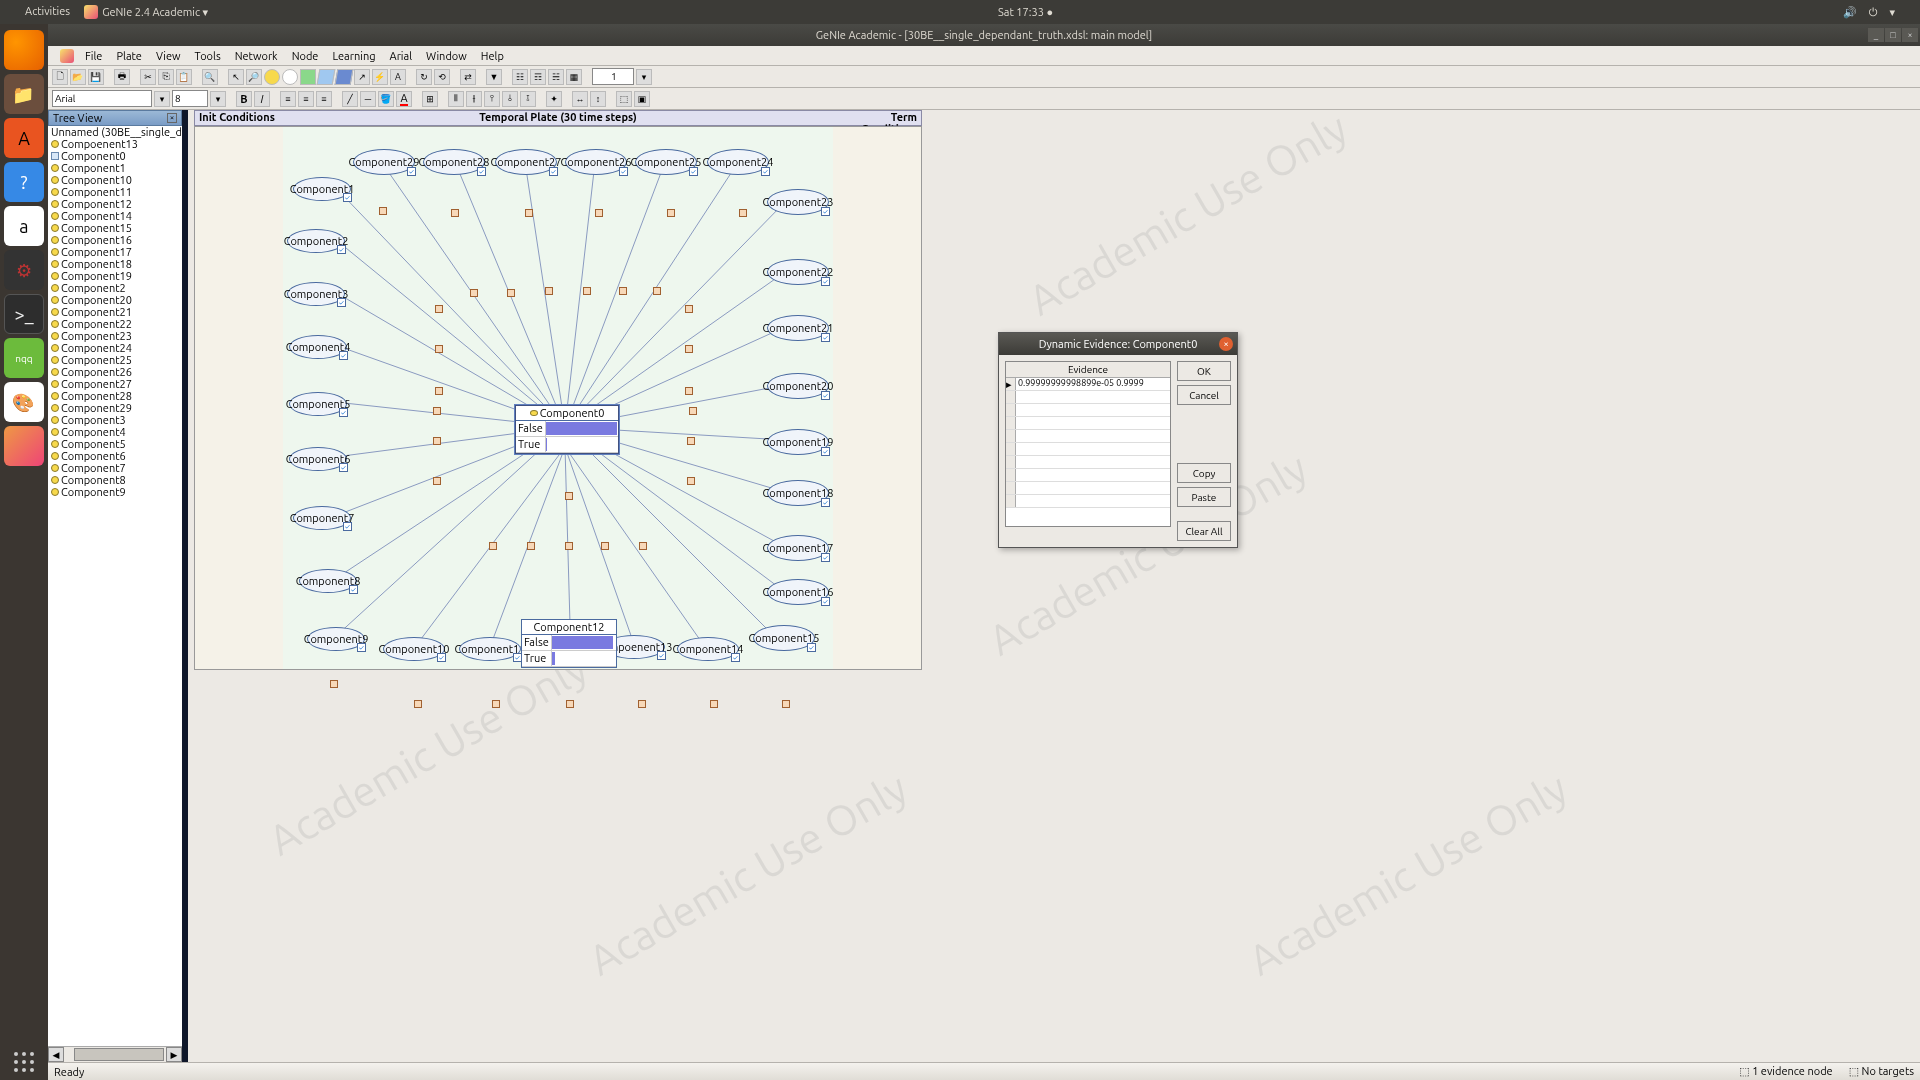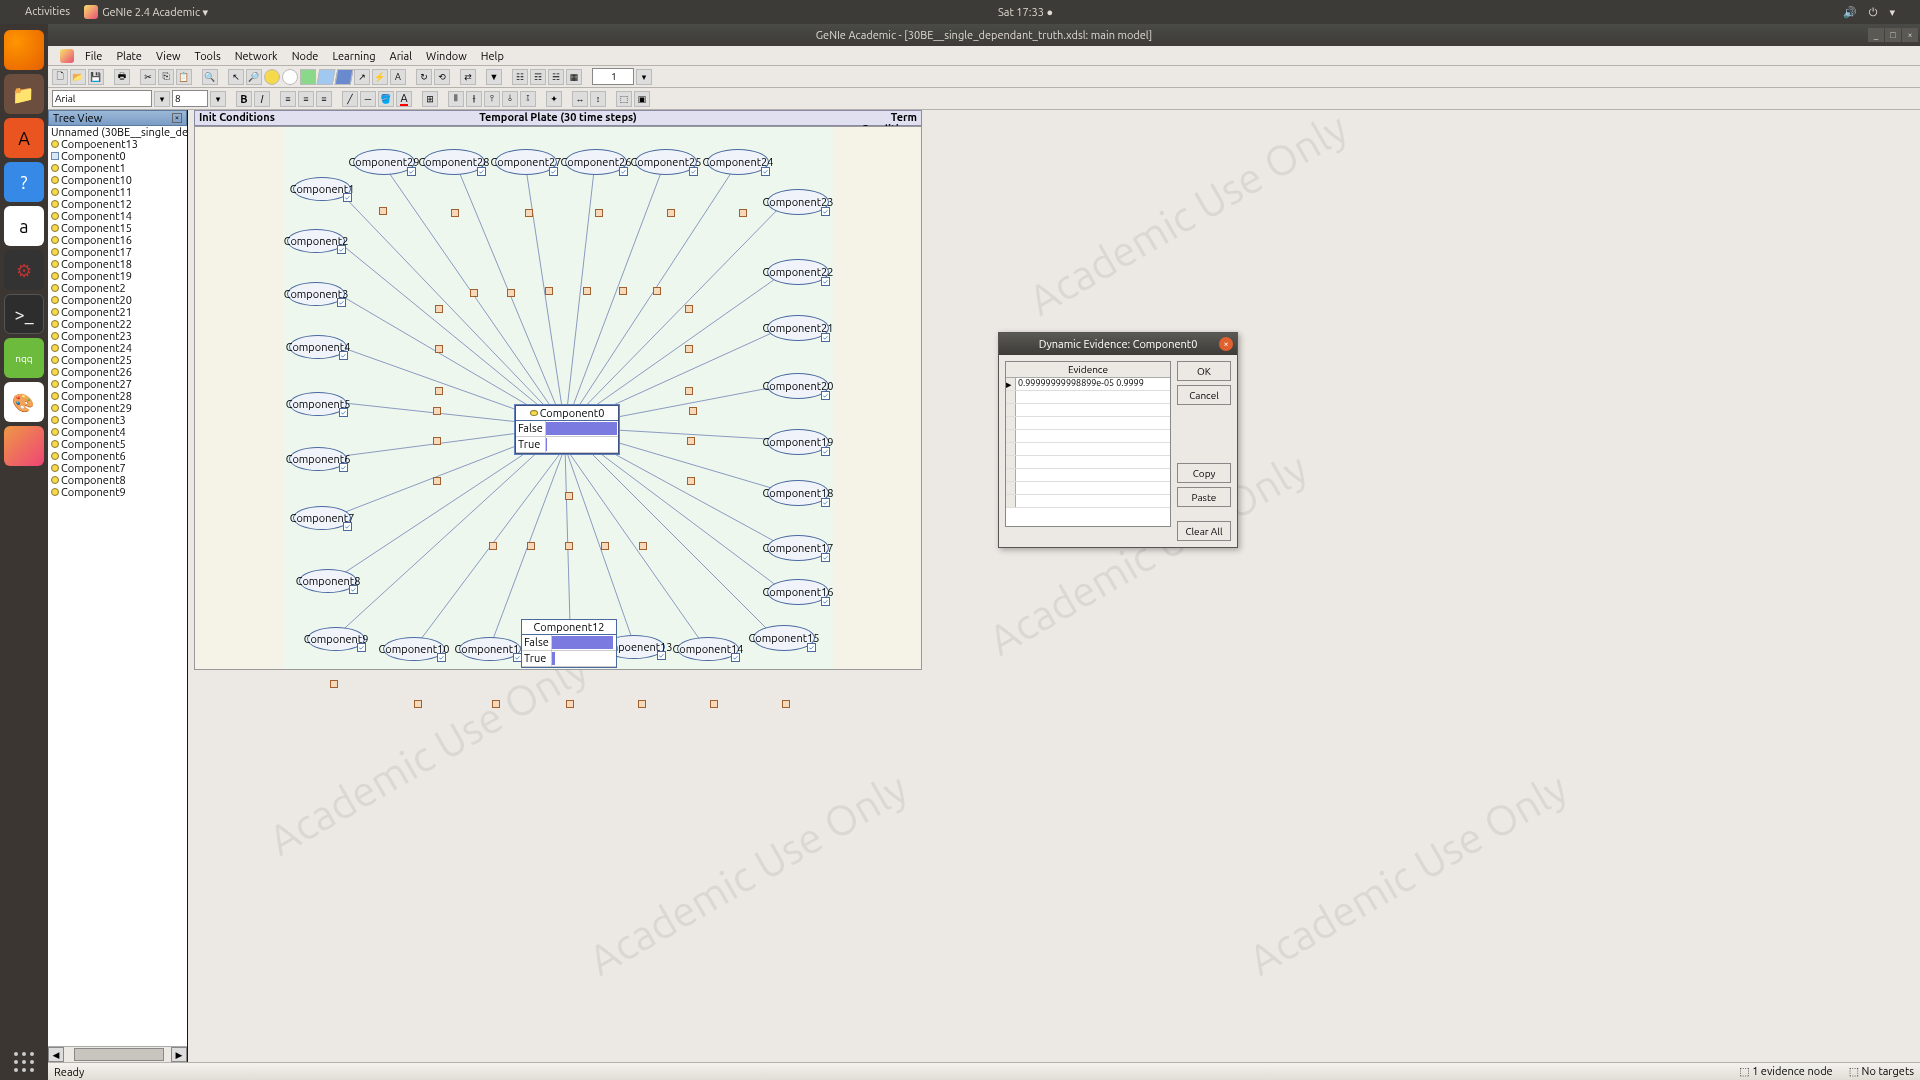--- a/index.html
+++ b/index.html
@@ -31,21 +31,21 @@
 .menubar span{padding:0 7px;cursor:default}
 .genie-mini{width:14px;height:14px;background:linear-gradient(135deg,#f7e26b,#e94e77);border-radius:3px;margin-right:4px}
 .toolbar{height:22px;background:#ece9e4;border-bottom:1px solid #b5b2ad;display:flex;align-items:center;padding:0 4px;gap:2px}
 .tb{width:16px;height:16px;background:#ddd;border:1px solid #bbb;display:flex;align-items:center;justify-content:center;font-size:9px}
 .tbsep{width:6px}
 .zoom{width:42px;height:17px;border:1px solid #888;background:#fff;font-size:10px;padding:0 18px}
 .toolbar2{height:22px;background:#ece9e4;border-bottom:1px solid #b5b2ad;display:flex;align-items:center;padding:0 4px;gap:2px}
 .fontsel{width:100px;height:17px;border:1px solid #888;background:#fff;font-size:10px;padding:0 2px}
 .sizesel{width:36px;height:17px;border:1px solid #888;background:#fff;font-size:10px;padding:0 2px}
 .content{flex:1;display:flex;position:relative;overflow:hidden}
-.treepane{width:140px;background:#ece9e4;border-right:1px solid #0f172a;display:flex;flex-direction:column}
+.treepane{width:140px;background:#ece9e4;border-right:6px solid #0f172a;display:flex;flex-direction:column}
 .treehdr{height:16px;background:linear-gradient(#9bb8d6,#7a9cc6);border:1px solid #5a7a9f;color:#000;font-size:10px;padding:0 4px;display:flex;align-items:center;justify-content:space-between}
 .treehdr .x{width:10px;height:10px;border:1px solid #666;font-size:8px;text-align:center;line-height:8px}
 .treelist{flex:1;background:#fff;overflow:hidden;font-size:10px}
 .treelist div{padding:0 3px;white-space:nowrap;display:flex;align-items:center;gap:2px;height:12px}
 .treelist .dot{width:8px;height:8px;background:#f7d94c;border:1px solid #8a7a2c;border-radius:50%;flex-shrink:0}
 .treelist .sq{width:8px;height:8px;background:#d8e8f8;border:1px solid #6a8ab0;flex-shrink:0}
 .canvas{flex:1;background:#ece9e4;position:relative;overflow:hidden}
 .canvas-inner{position:absolute;left:6px;top:0;width:728px;height:660px}
 .hdrstrip{position:absolute;left:0;top:0;right:0;height:16px;background:#e0e0f0;border:1px solid #8a8aa5;display:flex;font-size:10px}
 .hdrstrip .ic{width:88px;padding-left:4px;font-weight:bold}

